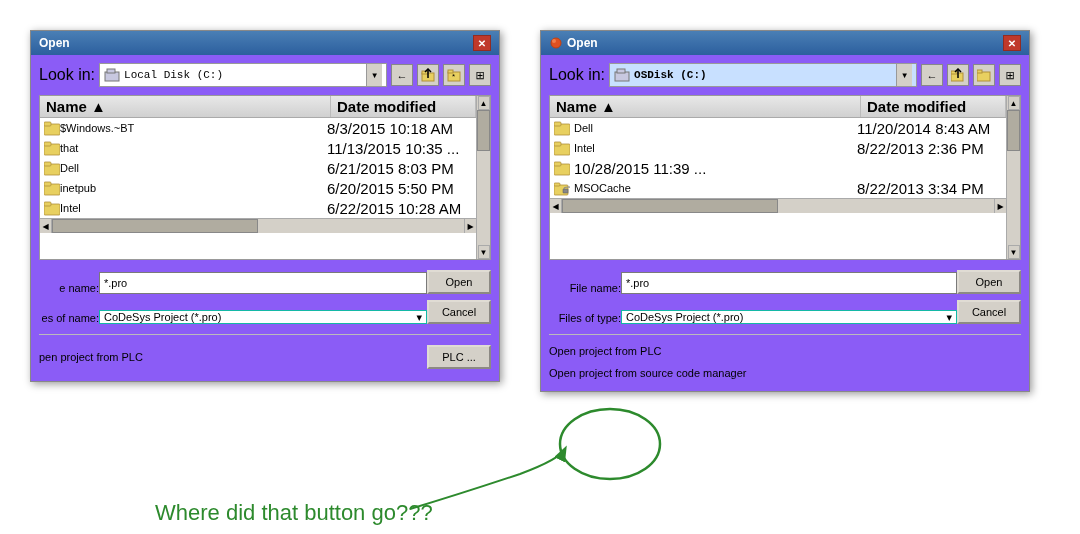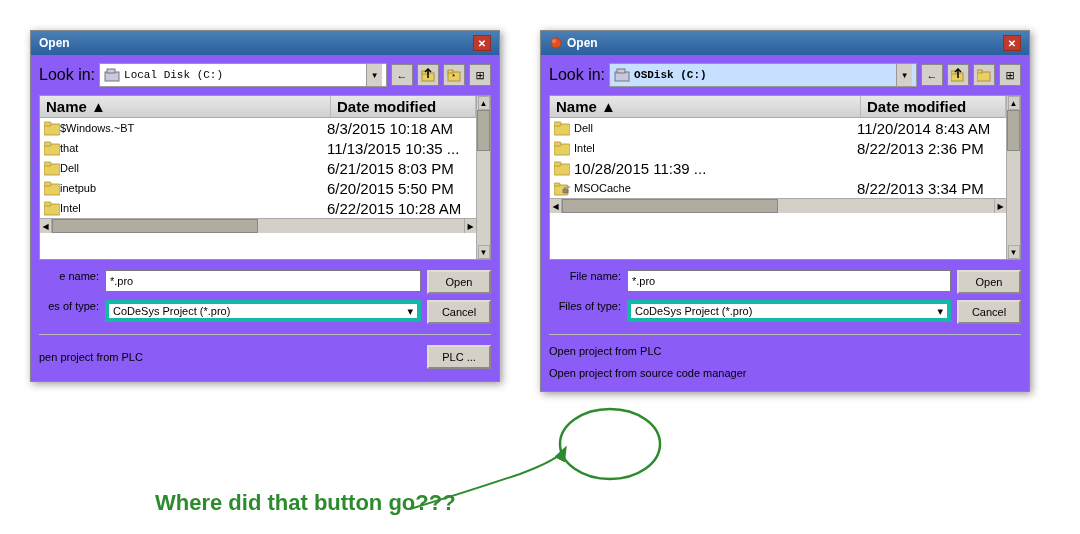--- a/index.html
+++ b/index.html
@@ -192,22 +192,22 @@
       flex: 1;
       height: 22px;
       border: 1px solid #7a7a7a;
       background: white;
       font-size: 11px;
       padding: 0 4px;
     }
 
     .form-combo {
       flex: 1;
-      height: 22px;
-      border: 4px solid #14b8a6;
+      height: 14px;
+      border: 1px solid #14b8a6;
       background: white;
       font-size: 11px;
       padding: 0 4px;
       display: flex;
       align-items: center;
       justify-content: space-between;
     }
 
     .form-combo-text {
       font-size: 11px;
@@ -221,22 +221,21 @@
       font-size: 11px;
       cursor: pointer;
       white-space: nowrap;
       padding: 0 8px;
     }
 
     .btn-open { min-width: 64px; }
 
     .input-btn-row {
       display: flex;
-      align-items: flex-start;
-      gap: 6px;
+      align-items: flex-end;
     }
 
     .plc-row {
       display: flex;
       align-items: center;
       justify-content: space-between;
       margin-bottom: 4px;
     }
 
     .plc-label {
@@ -412,21 +411,21 @@
         </div>
       </div>
 
       <div class="input-btn-row" style="margin-top:4px;">
         <span class="form-label" style="min-width:60px; text-align:right;">e name:</span>
         <input class="form-input" type="text" value="*.pro" style="flex: 1 1 0%; height: 22px; border: 1px solid rgb(122, 122, 122); font-size: 11px; padding: 0px 4px;">
         <button class="btn-open">Open</button>
       </div>
 
       <div class="input-btn-row">
-        <span class="form-label" style="min-width:60px; text-align:right;">es of type:</span>
+        <span class="form-label" style="min-width:60px; text-align:right;">es of name:</span>
         <div class="form-combo" style="flex:1;">
           <span class="form-combo-text">CoDeSys Project (*.pro)</span>
           <span>▾</span>
         </div>
         <button class="btn-cancel">Cancel</button>
       </div>
 
       <div style="border-top:1px solid #bbb; margin:4px 0;"></div>
 
       <div class="plc-row">
@@ -570,21 +569,21 @@
         <span class="plc-label">Open project from PLC</span>
       </div>
 
       <div class="plc-row">
         <span class="plc-label">Open project from source code manager</span>
       </div>
 
     </div>
   </div>
 
-  <div style="position:absolute; bottom:18px; left:155px; display:flex; flex-direction:column; align-items:flex-start;font-weight:bold;">
+  <div style="position:absolute; bottom:8px; left:155px; display:flex; flex-direction:column; align-items:flex-start;">
     <span style="font-size:22px; color:#2d8a2d; font-family:'Comic Sans MS', cursive, sans-serif;">Where did that button go???</span>
   </div>
 
   <svg style="position:absolute; bottom:0; left:380px; width:300px; height:120px; pointer-events:none; overflow:visible;">
 
     <ellipse cx="230" cy="30" rx="50" ry="35" fill="none" stroke="#2d8a2d" stroke-width="2.5"></ellipse>
 
     <path d="M 30,95 Q 80,80 140,60 Q 180,45 185,35" stroke="#2d8a2d" stroke-width="2" fill="none" marker-end="url(#arrowhead)"></path>
     <defs>
       <marker id="arrowhead" markerWidth="8" markerHeight="6" refX="6" refY="3" orient="auto">

